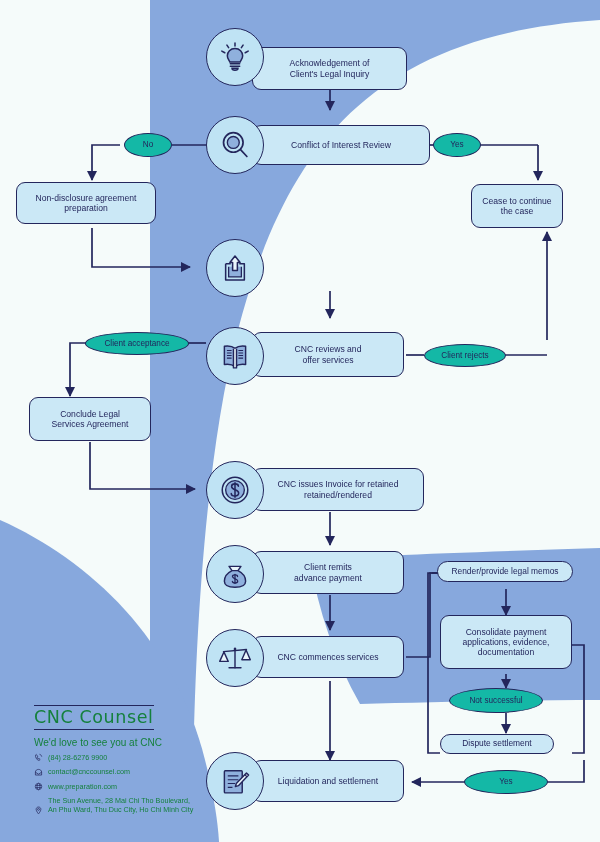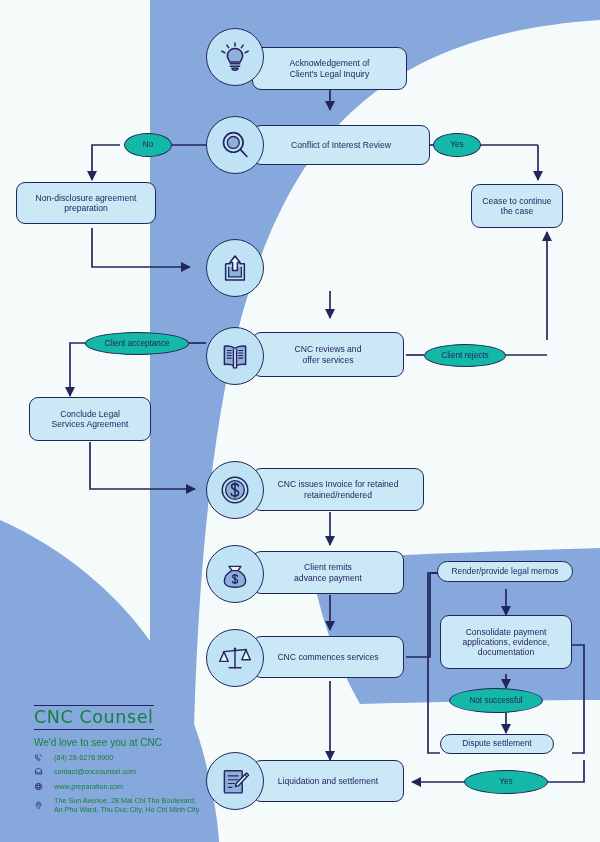--- a/index.html
+++ b/index.html
@@ -42,21 +42,21 @@
   .icon-circle svg{width:34px;height:34px;display:block;}
   
   #footer{position:absolute;z-index:5;left:22px;top:705px;width:215px;color:#15803d;margin-left:12px;}
   #brand{
     font-family:"DejaVu Sans", sans-serif;
     font-size:17.5px;letter-spacing:.6px;
     border-top:1.6px solid #23265c;border-bottom:1.6px solid #23265c;
     display:inline-block;padding:1px 0 0 0;line-height:1.25;
   }
   #tagline{font-size:10px;margin-top:7px;font-weight:400;}
-  .crow{display:flex;align-items:center;gap:11px;margin-top:4.5px;font-size:7.2px;line-height:1.3;}
+  .crow{display:flex;align-items:flex-end;gap:5px;margin-top:4.5px;font-size:7.2px;line-height:1.3;}
   .crow .ci{width:9px;height:9px;flex:0 0 9px;margin-top:.5px;}
   .crow .ci svg{width:9px;height:9px;display:block;}
   .ctext{padding-top:.5px;white-space:pre-line;}
 </style>
 </head>
 <body>
 
 <div id="stage">
 
   <svg id="bg" viewBox="0 0 600 842">

